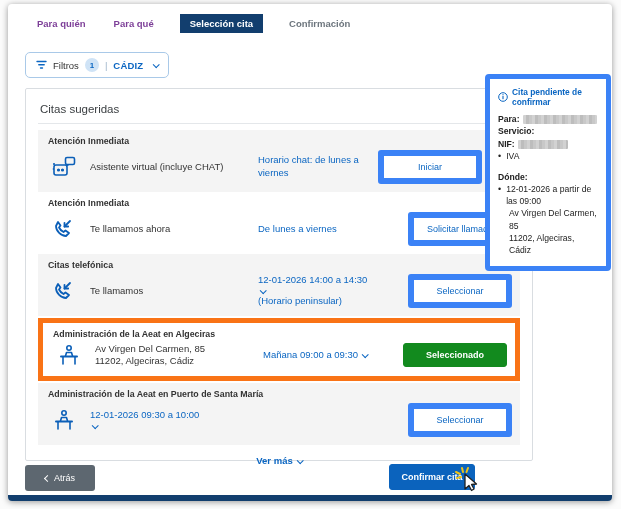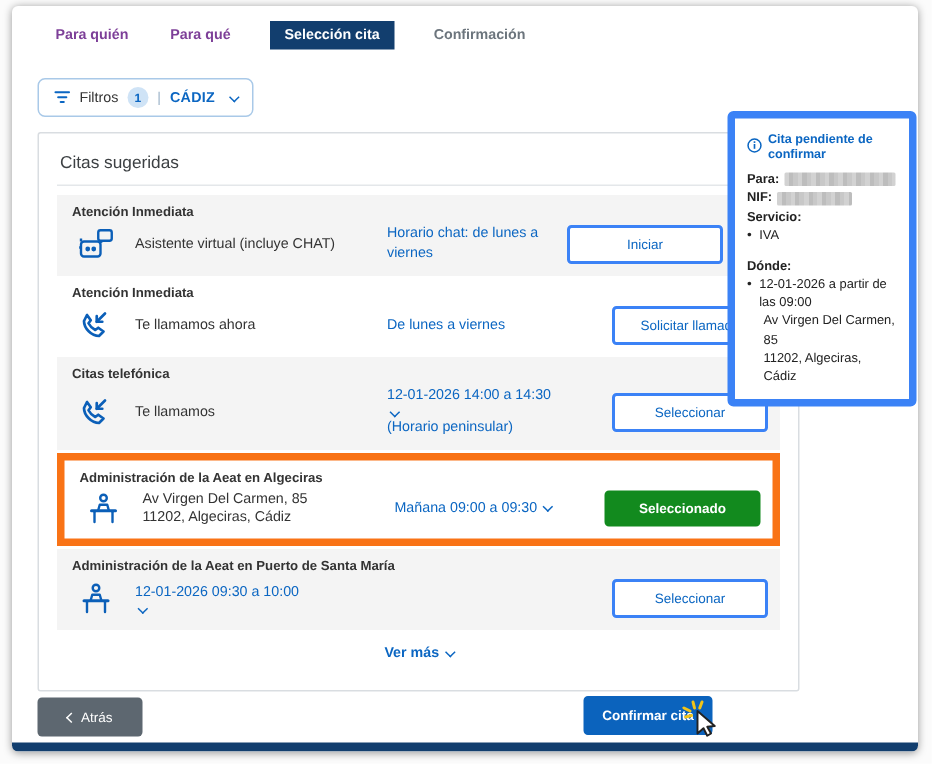--- a/index.html
+++ b/index.html
@@ -32,21 +32,21 @@
 
   .group { margin:0; }
   .group.gray { background:#f4f4f4; }
   .group.selected { border:5px solid #f97316; background:#fff; margin:2px 0; }
   .g-header { font-size:8.8px; font-weight:bold; color:#333; padding:6px 10px 2px; }
   .g-row { display:flex; align-items:center; padding:2px 8px 8px 10px; }
   .g-icon { width:42px; flex:0 0 42px; display:flex; justify-content:flex-start; padding-left:4px; }
   .g-item { flex:0 0 168px; font-size:9.5px; color:#333; line-height:1.3; padding-right:6px; }
   .g-sched { flex:1; font-size:9.5px; color:#0b66c2; line-height:1.35; cursor:pointer; }
   .g-btncol { flex:0 0 104px; }
-  .btn-outline { width:100%; background:#fff; border:2px solid #3b82f6; border-radius:3px;
+  .btn-outline { width:100%; background:#fff; border:6px solid #3b82f6; border-radius:3px;
           color:#0b66c2; font-size:9px; padding:6px 2px; cursor:pointer; font-family:inherit; }
   .btn-green { width:100%; background:#128a1e; border:1px solid #128a1e; border-radius:3px;
           color:#fff; font-size:9px; font-weight:bold; padding:6px 2px; cursor:pointer; font-family:inherit; }
 
   .chev { display:inline-block; width:5px; height:5px; border-right:1.5px solid currentColor;
           border-bottom:1.5px solid currentColor; transform:rotate(45deg) translateY(-1px);
           margin-left:4px; }
   .chev.block { margin:2px 0 1px 2px; }
 
   .ver-mas { text-align:center; color:#0b66c2; font-size:9.5px; font-weight:bold;
@@ -235,22 +235,22 @@
       <span>
         <svg width="10" height="10" viewBox="0 0 10 10">
             <circle cx="5" cy="5" r="4.3" fill="none" stroke="#0b66c2" stroke-width="1"></circle>
             <rect x="4.45" y="4" width="1.1" height="3.2" fill="#0b66c2"></rect>
             <rect x="4.45" y="2.2" width="1.1" height="1.1" fill="#0b66c2"></rect>
           </svg>
       </span>
       <span>Cita pendiente de confirmar</span>
     </div>
     <div class="lbl"><span>Para:</span><span class="redact" style="width:74px"></span></div>
+    <div class="lbl">Servicio:</div>
     <div class="lbl"><span>NIF:</span><span class="redact" style="width:50px"></span></div>
-    <div class="lbl">Servicio:</div>
     <div class="bullet-row">
         <span class="dot">•</span>
         <span>IVA</span>
       </div>
     <div class="spacer8"></div>
     <div class="lbl">Dónde:</div>
     <div class="bullet-row">
         <span class="dot">•</span>
         <span>12-01-2026 a partir de las 09:00</span>
       </div>

